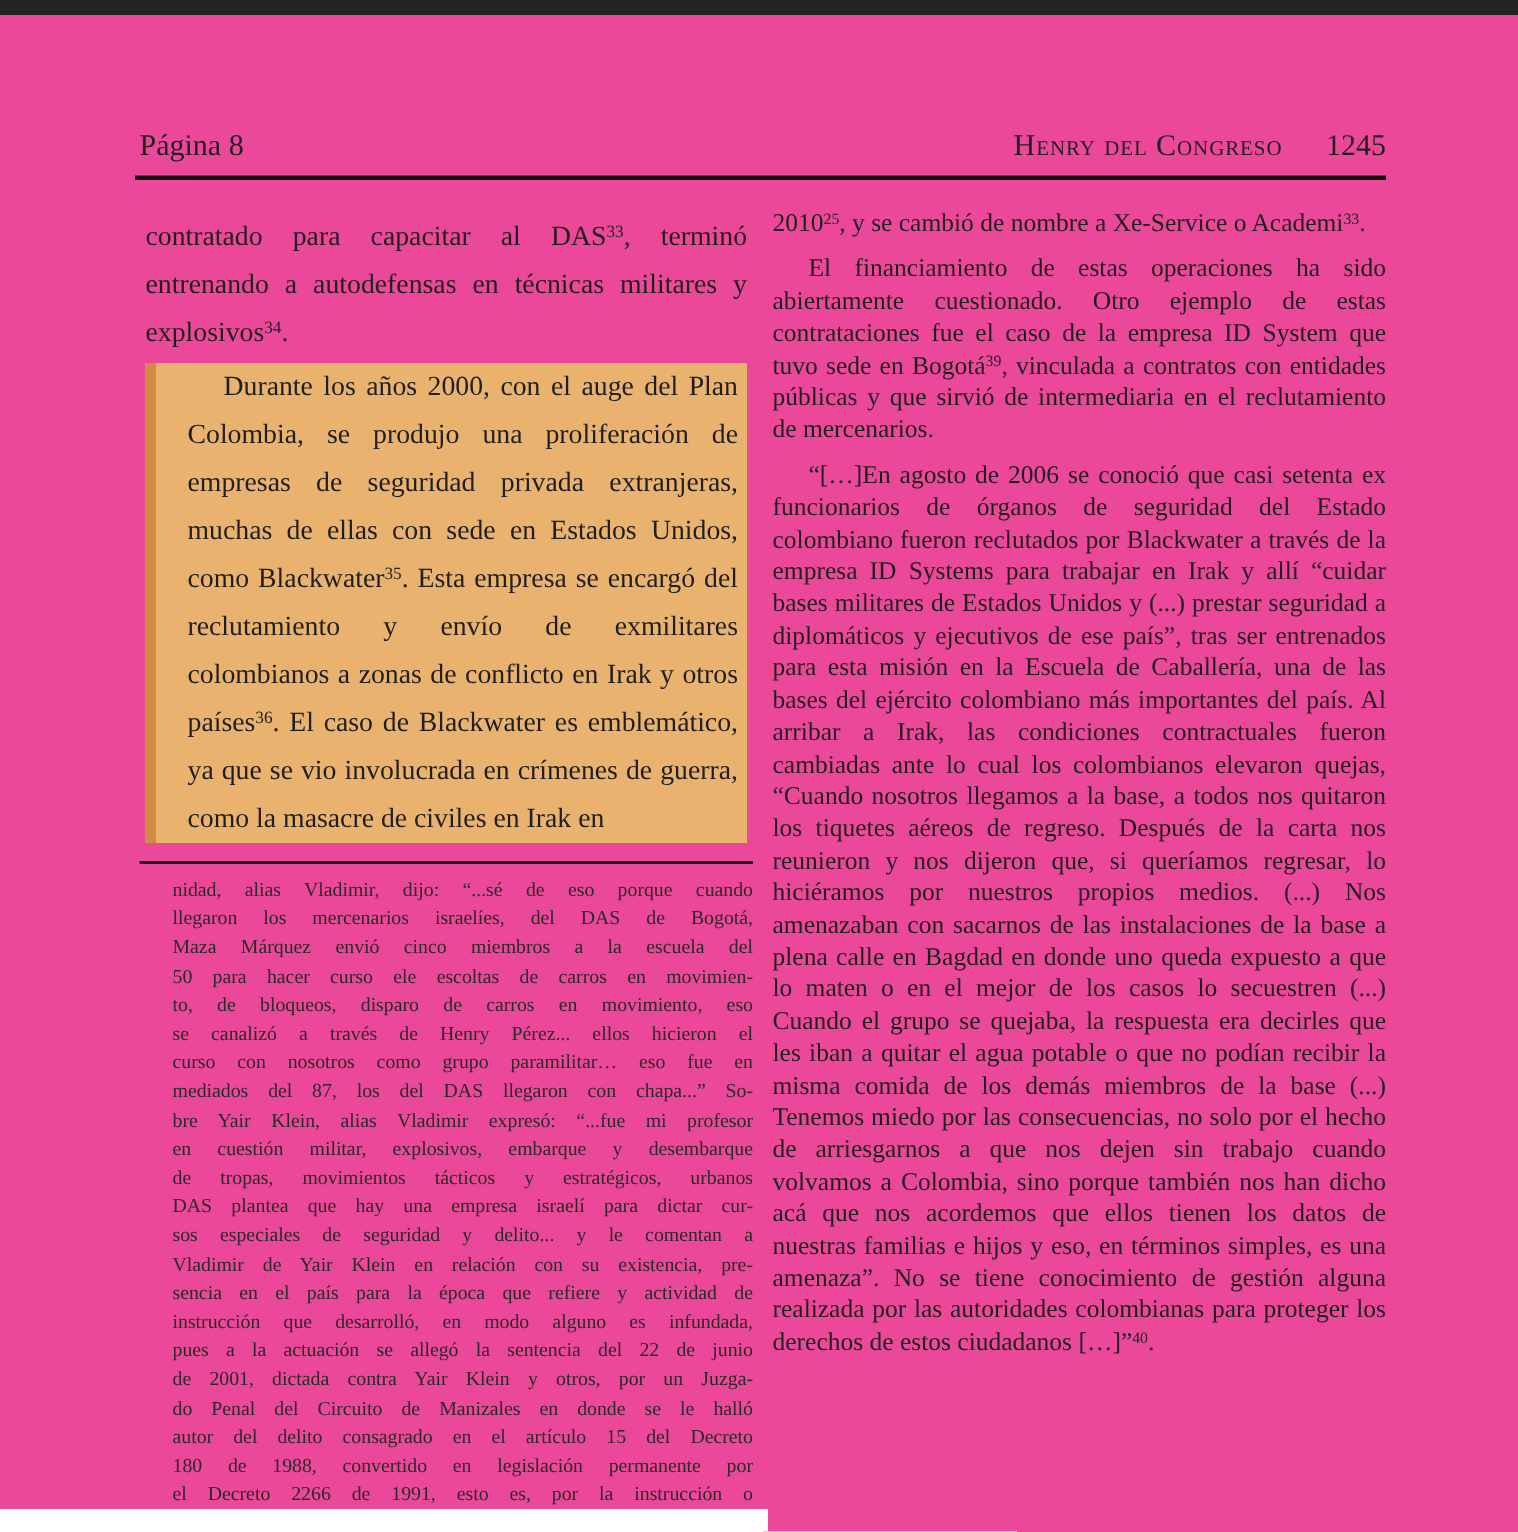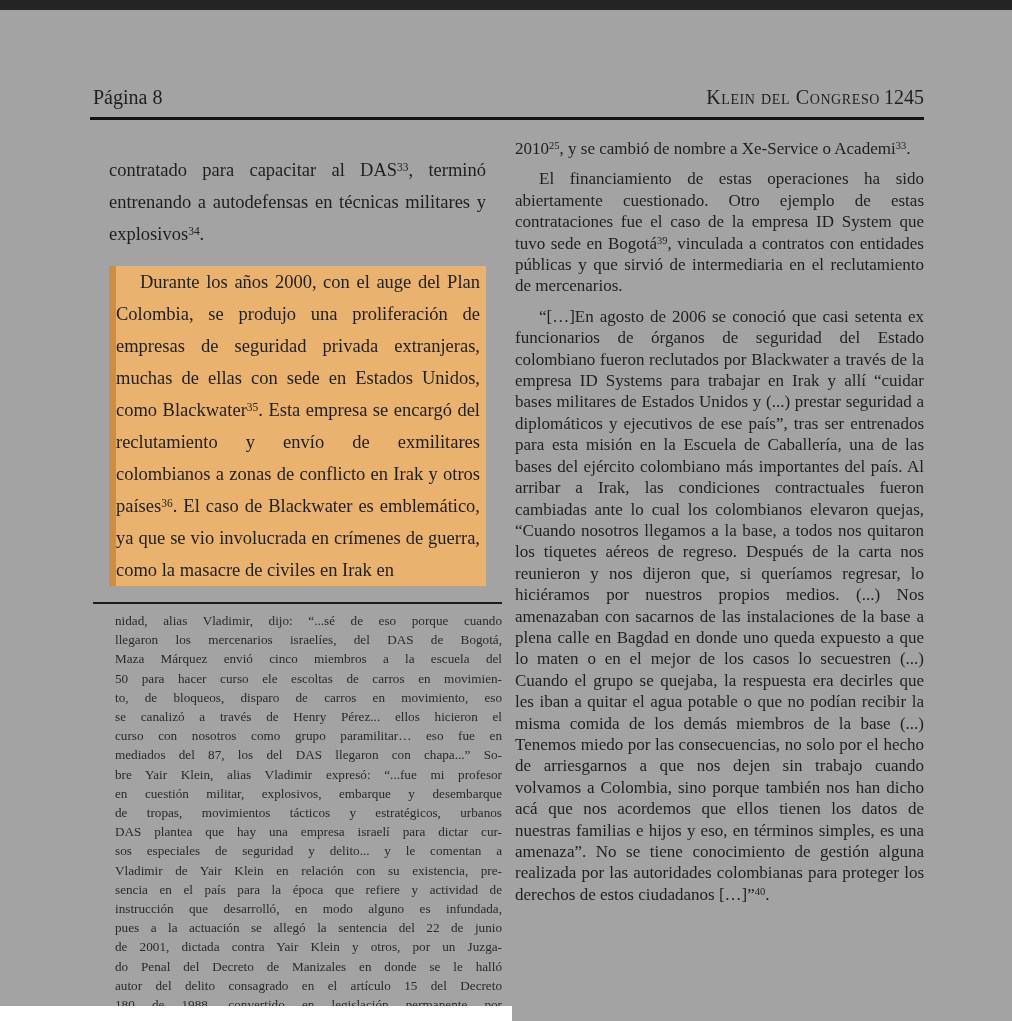--- a/index.html
+++ b/index.html
@@ -1,45 +1,45 @@
 <!DOCTYPE html>
 <html><head>
 <meta charset="utf-8">
 <style>
   html,body { margin:0; padding:0; background:#ffffff; }
   .page {
-    position:relative; width:1012px; height:1021px; background:#a3a3a3;
+    position:relative; width:1012px; height:1021px; background:#ec4899;
     overflow:hidden; font-family:"Liberation Serif","DejaVu Serif",serif;
     color:#1f1f1f;
   }
   .top-bar { position:absolute; top:0; left:0; width:1012px; height:10px; background:#242424; }
 
   .header { position:absolute; top:86px; left:93px; right:88px; height:28px; font-size:20px; }
   .h-left  { position:absolute; left:0; top:0; }
   .h-center{ position:absolute; left:0; right:0; top:0; text-align:center; }
   .h-right { position:absolute; right:0; top:0; white-space:nowrap; }
   .gazette-title { font-variant:small-caps; letter-spacing:0.6px; }
-  .gazette-number { margin-left:4px; }
+  .gazette-number { margin-left:29px; }
   .header-rule { position:absolute; top:117px; left:90px; right:88px; border-top:3px solid #141414; }
 
   .columns { position:absolute; top:138px; left:93px; width:831px; display:flex; gap:13px; }
   .col { width:409px; }
 
   .col-left .body p {
-    margin:16px; font-size:18.5px; line-height:32px; text-align:justify;
+    margin:4px; font-size:18.5px; line-height:32px; text-align:justify;
   }
   .col-right p {
     margin:0 0 9px 0; font-size:17px; line-height:21.4px; text-align:justify;
   }
   p.indent { text-indent:24px; }
 
   p.hl {
     background:#e9b26e;
     border-left:7px solid #cd8e42;
-    margin-left:-28px; 
+    margin-left:-28px; padding-left:21px;
     margin-right:-6px; padding-right:6px;
   }
 
   sup {
     font-size:0.62em; line-height:0; position:relative; top:-0.45em; vertical-align:baseline;
   }
 
   .fn-rule { margin-top:12px; border-top:2px solid #1c1c1c; width:100%; }
   .footnote { margin-top:7px; padding-left:22px; color:#2a2a2a; }
   .fn-line {
@@ -50,21 +50,21 @@
 </style>
 </head>
 <body>
 
 <div class="page">
   <div class="top-bar"></div>
 
   <div class="header">
     <span class="h-left">Página 8</span>
     <span class="h-right">
-      <span class="gazette-title">Klein del Congreso</span><span class="gazette-number">1245</span>
+      <span class="gazette-title">Henry del Congreso</span><span class="gazette-number">1245</span>
     </span>
   </div>
   <div class="header-rule"></div>
 
   <div class="columns">
     <div class="col col-left">
       <div class="body" id="left-paras">
           <p class="">contratado para capacitar al DAS<sup>33</sup>, terminó entrenando a autodefensas en técnicas militares y explosivos<sup>34</sup>.</p>
           <p class="hl indent">Durante los años 2000, con el auge del Plan Colombia, se produjo una proliferación de empresas de seguridad privada extranjeras, muchas de ellas con sede en Estados Unidos, como Blackwater<sup>35</sup>. Esta empresa se encargó del reclutamiento y envío de exmilitares colombianos a zonas de conflicto en Irak y otros países<sup>36</sup>. El caso de Blackwater es emblemático, ya que se vio involucrada en crímenes de guerra, como la masacre de civiles en Irak en</p>
         </div>
@@ -81,21 +81,21 @@
           <div class="fn-line">bre Yair Klein, alias Vladimir expresó: “...fue mi profesor</div>
           <div class="fn-line">en cuestión militar, explosivos, embarque y desembarque</div>
           <div class="fn-line">de tropas, movimientos tácticos y estratégicos, urbanos</div>
           <div class="fn-line">DAS plantea que hay una empresa israelí para dictar cur-</div>
           <div class="fn-line">sos especiales de seguridad y delito... y le comentan a</div>
           <div class="fn-line">Vladimir de Yair Klein en relación con su existencia, pre-</div>
           <div class="fn-line">sencia en el país para la época que refiere y actividad de</div>
           <div class="fn-line">instrucción que desarrolló, en modo alguno es infundada,</div>
           <div class="fn-line">pues a la actuación se allegó la sentencia del 22 de junio</div>
           <div class="fn-line">de 2001, dictada contra Yair Klein y otros, por un Juzga-</div>
-          <div class="fn-line">do Penal del Decreto de Manizales en donde se le halló</div>
+          <div class="fn-line">do Penal del Circuito de Manizales en donde se le halló</div>
           <div class="fn-line">autor del delito consagrado en el artículo 15 del Decreto</div>
           <div class="fn-line">180 de 1988, convertido en legislación permanente por</div>
           <div class="fn-line">el Decreto 2266 de 1991, esto es, por la instrucción o</div>
         </div>
     </div>
     <div class="col col-right">
       <div id="right-paras">
           <p class="">2010<sup>25</sup>, y se cambió de nombre a Xe-Service o Academi<sup>33</sup>.</p>
           <p class="indent">El financiamiento de estas operaciones ha sido abiertamente cuestionado. Otro ejemplo de estas contrataciones fue el caso de la empresa ID System que tuvo sede en Bogotá<sup>39</sup>, vinculada a contratos con entidades públicas y que sirvió de intermediaria en el reclutamiento de mercenarios.</p>
           <p class="indent">“[…]En agosto de 2006 se conoció que casi setenta ex funcionarios de órganos de seguridad del Estado colombiano fueron reclutados por Blackwater a través de la empresa ID Systems para trabajar en Irak y allí “cuidar bases militares de Estados Unidos y (...) prestar seguridad a diplomáticos y ejecutivos de ese país”, tras ser entrenados para esta misión en la Escuela de Caballería, una de las bases del ejército colombiano más importantes del país. Al arribar a Irak, las condiciones contractuales fueron cambiadas ante lo cual los colombianos elevaron quejas, “Cuando nosotros llegamos a la base, a todos nos quitaron los tiquetes aéreos de regreso. Después de la carta nos reunieron y nos dijeron que, si queríamos regresar, lo hiciéramos por nuestros propios medios. (...) Nos amenazaban con sacarnos de las instalaciones de la base a plena calle en Bagdad en donde uno queda expuesto a que lo maten o en el mejor de los casos lo secuestren (...) Cuando el grupo se quejaba, la respuesta era decirles que les iban a quitar el agua potable o que no podían recibir la misma comida de los demás miembros de la base (...) Tenemos miedo por las consecuencias, no solo por el hecho de arriesgarnos a que nos dejen sin trabajo cuando volvamos a Colombia, sino porque también nos han dicho acá que nos acordemos que ellos tienen los datos de nuestras familias e hijos y eso, en términos simples, es una amenaza”. No se tiene conocimiento de gestión alguna realizada por las autoridades colombianas para proteger los derechos de estos ciudadanos […]”<sup>40</sup>.</p>

